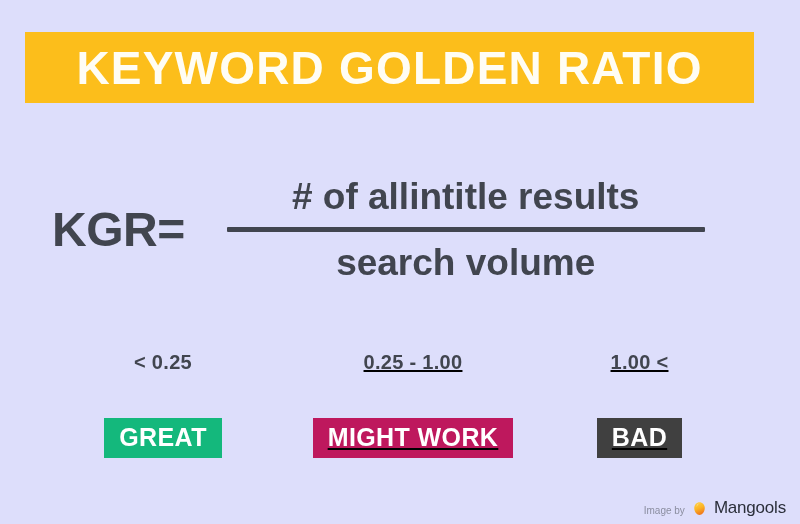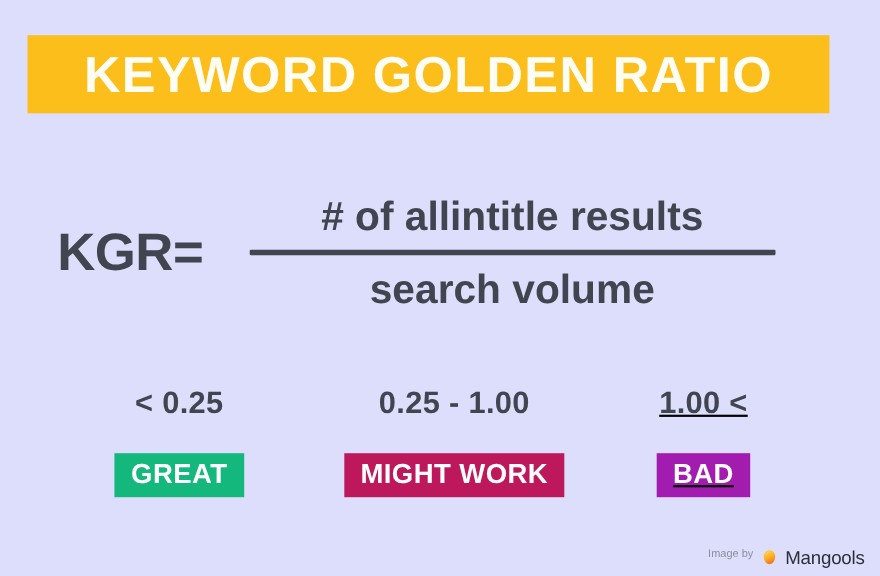--- a/index.html
+++ b/index.html
@@ -102,53 +102,54 @@
     height: 86px;
     display: flex;
     align-items: flex-start;
   }
   .range-col {
     display: flex;
     flex-direction: column;
     align-items: center;
   }
   .range-col.col-great { width: 276px; }
-  .range-col.col-might { width: 224px; }
+  .range-col.col-might { width: 224px; text-decoration: underline; }
   .range-col.col-bad   { width: 229px; text-decoration: underline; }
 
   .range-value {
     color: #41454f;
-    font-size: 28px;
-    font-weight: bold;
-    line-height: 1;
-    white-space: nowrap;
-    margin-bottom: 32px;
+    font-size: 20px;
+    font-weight: bold;
+    line-height: 1;
+    white-space: nowrap;
+    margin-bottom: 0;
     letter-spacing: 0.3px;
   }
   .range-badge {
     display: inline-block;
     color: #ffffff;
     font-size: 25px;
     font-weight: bold;
     line-height: 1;
     letter-spacing: 0.4px;
     padding: 7px 15px 8px 15px;
     white-space: nowrap;
+    margin-top: 46px;
   }
   .badge-great { background: #14b87c; }
   .badge-might { background: #be185d; }
-  .badge-bad   { background: #a21caf; }
+  .badge-bad   { background: #404040; }
 
   
   #footer {
     position: absolute;
     right: 14px;
     bottom: 8px;
     display: flex;
-    align-items: flex-start;
+    align-items: flex-end;
     gap: 7px;
   }
   #footer-prefix {
     color: #8b8ea0;
     font-size: 10px;
     line-height: 1;
     white-space: nowrap;
   }
   #mango-logo {
     width: 15px;

